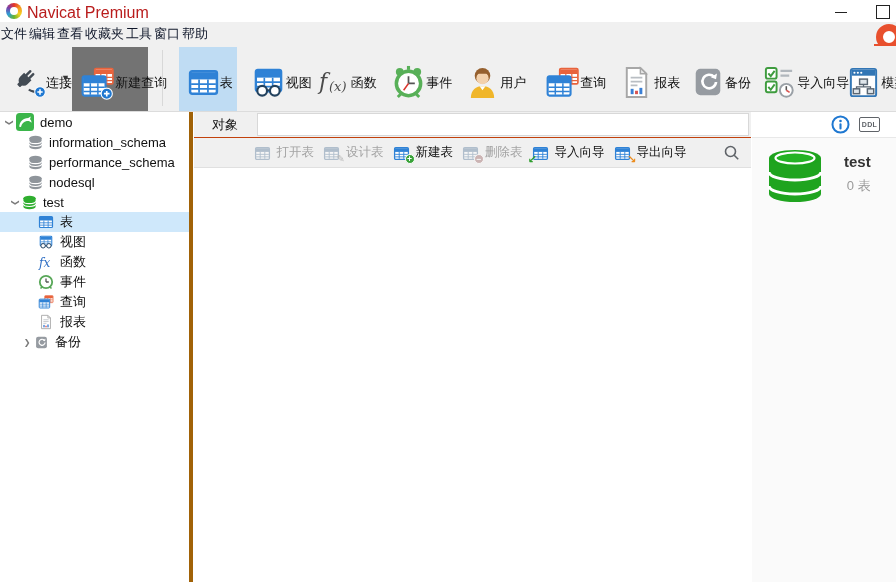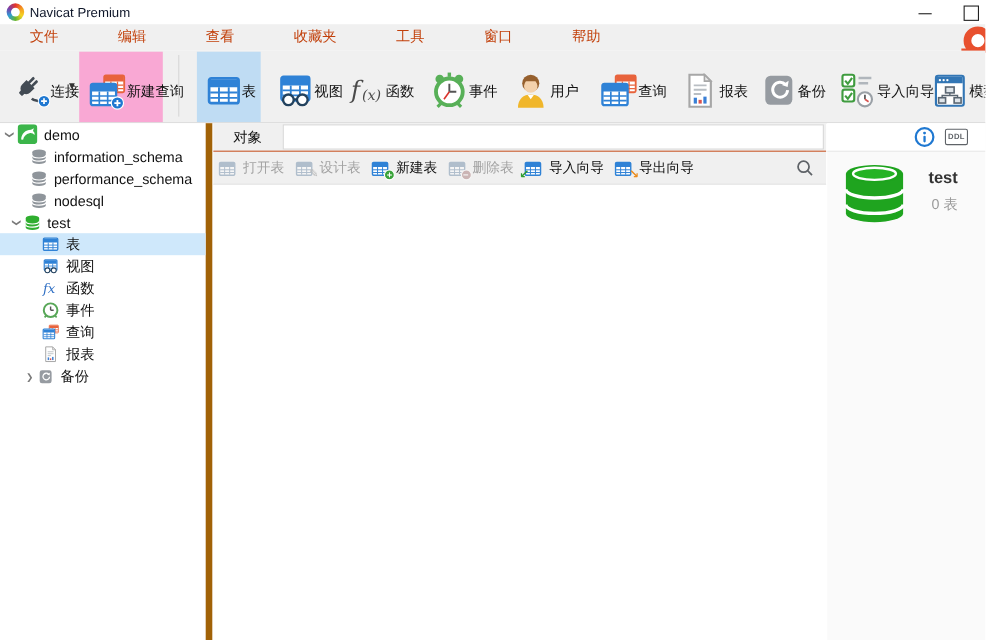--- a/index.html
+++ b/index.html
@@ -6,74 +6,74 @@
   html,body { width:896px; height:582px; overflow:hidden; background:#fff;
     font-family:"Liberation Sans","DejaVu Sans",sans-serif; color:#1a1a1a; }
   .app { position:relative; width:896px; height:582px; background:#fff; overflow:hidden; }
 
   
   .titlebar { position:absolute; left:0; top:0; width:896px; height:22px; background:#fff; }
   .app-logo { position:absolute; left:6px; top:3px; width:16px; height:16px; border-radius:50%;
     background:conic-gradient(#e5342c,#f59a21,#f5d321,#67b52f,#2e9ed6,#7b3fa8,#e5342c); }
   .app-logo::after { content:""; position:absolute; left:4px; top:4px; width:8px; height:8px;
     border-radius:50%; background:#fff; }
-  .app-title { position:absolute; left:27px; top:4px; font-size:12px; color:#0f172a; }
+  .app-title { position:absolute; left:27px; top:4px; font-size:16px; color:#b91c1c; }
   .win-btn { position:absolute; top:0; width:30px; height:22px; }
   .btn-min { left:826px; }
   .btn-min::after { content:""; position:absolute; left:9px; top:12px; width:12px; border-top:1px solid #222; }
   .btn-max { left:866px; }
   .btn-max::after { content:""; position:absolute; left:10px; top:5px; width:12px; height:12px; border:1px solid #222; }
 
   
   .menubar { position:absolute; left:0; top:22px; width:896px; height:24px; background:#f0f0f0;
     display:flex; align-items:center; }
-  .menu-item { padding:0 27px; font-size:13px; line-height:24px; color:#c2410c; cursor:default;font-family:Liberation Mono, monospace; }
+  .menu-item { padding:0 1px; font-size:13px; line-height:24px; color:#0f172a; cursor:default; }
   .support-clip { position:absolute; right:-14px; top:24px; width:34px; height:30px; }
   .support-clip .ring { position:absolute; left:0; top:0; width:26px; height:26px; border-radius:50%;
     border:7px solid #e8502e; background:#fff; }
   .support-clip .tail { position:absolute; left:-2px; top:20px; width:0; height:0;
     border-left:9px solid #e8502e; border-bottom:9px solid transparent; }
 
   
   .toolbar { position:absolute; left:0; top:46px; width:896px; height:66px; background:#f0f0f0;
     border-bottom:1px solid #dcdcdc; display:flex; align-items:flex-start; }
   .tb-btn { height:64px; margin-top:1px; display:flex; flex-direction:row; align-items:center;
     justify-content:flex-start; padding:6px 8px 0; min-width:54px; }
   .tb-btn .ic { height:38px; display:flex; align-items:center; justify-content:center; }
   .tb-btn .lbl { font-size:13px; line-height:17px; color:#111; white-space:nowrap; }
   .tb-sel   { background:#bfdcf3; }
-  .tb-hl    { background:#f9a8d4; }
+  .tb-hl    { background:#737373; }
   .tb-caret { width:14px; height:64px; display:flex; align-items:center; justify-content:center;
     font-size:9px; color:#333; }
   .tb-sep { width:1px; height:56px; margin:4px 16px 0 14px; background:#d8d8d8; }
 
   
   .sidebar { position:absolute; left:0; top:112px; width:193px; bottom:0; background:#fff;
-    border-right:6px solid #a16207; overflow:hidden; }
+    border-right:4px solid #a16207; overflow:hidden; }
   .trow { height:20px; display:flex; align-items:center; font-size:13px; white-space:nowrap; }
   .trow .chev { width:14px; text-align:center; font-size:8px; color:#7a7a7a; flex:0 0 14px; }
   .trow .chev.open { transform:rotate(90deg); }
   .trow .ticon { flex:0 0 auto; display:flex; align-items:center; }
   .trow .tlabel { margin-left:6px; color:#111; }
   .trow.sel { background:#cfe8fb; }
   .ind0 { padding-left:2px; }
   .ind1 { padding-left:28px; }
   .ind1c{ padding-left:8px; }
   .ind2 { padding-left:38px; }
   .ind2c{ padding-left:20px; }
 
   
   .tabbar { position:absolute; left:194px; top:112px; width:557px; height:26px; background:#f0f0f0;
     border-bottom:1px solid #c2410c; }
   .tab-object { position:absolute; left:18px; top:0; height:25px; line-height:25px; font-size:13px; color:#111; }
   .tab-strip { position:absolute; left:63px; top:1px; right:2px; height:23px; background:#fff;
     border:1px solid #d8d8d8; }
 
   .objbar { position:absolute; left:194px; top:138px; width:557px; height:30px; background:#f0f0f0;
-    border-bottom:1px solid #e0e0e0; display:flex; align-items:center; padding-left:4px; }
+    border-bottom:1px solid #e0e0e0; display:flex; align-items:center; padding-left:4px;justify-content:center; }
   .ob-btn { display:flex; align-items:center; margin-right:9px; font-size:12.5px; color:#111; }
   .ob-btn.dis { color:#a3a3a3; }
   .ob-btn.dis .ob-ico { opacity:.42; filter:grayscale(60%); }
   .ob-ico { position:relative; width:19px; height:18px; margin-right:4px; }
   .ob-ico svg.base { position:absolute; left:0; top:1px; }
   .bdg { position:absolute; font-style:normal; line-height:1; }
   .bdg-circ { right:-3px; bottom:-2px; width:10px; height:10px; border-radius:50%; border:1px solid #fff;
     color:#fff; font-size:8.5px; font-weight:bold; text-align:center; line-height:8px; }
   .bdg-new { background:#3aa33a; }
   .bdg-del { background:#d9534f; }

